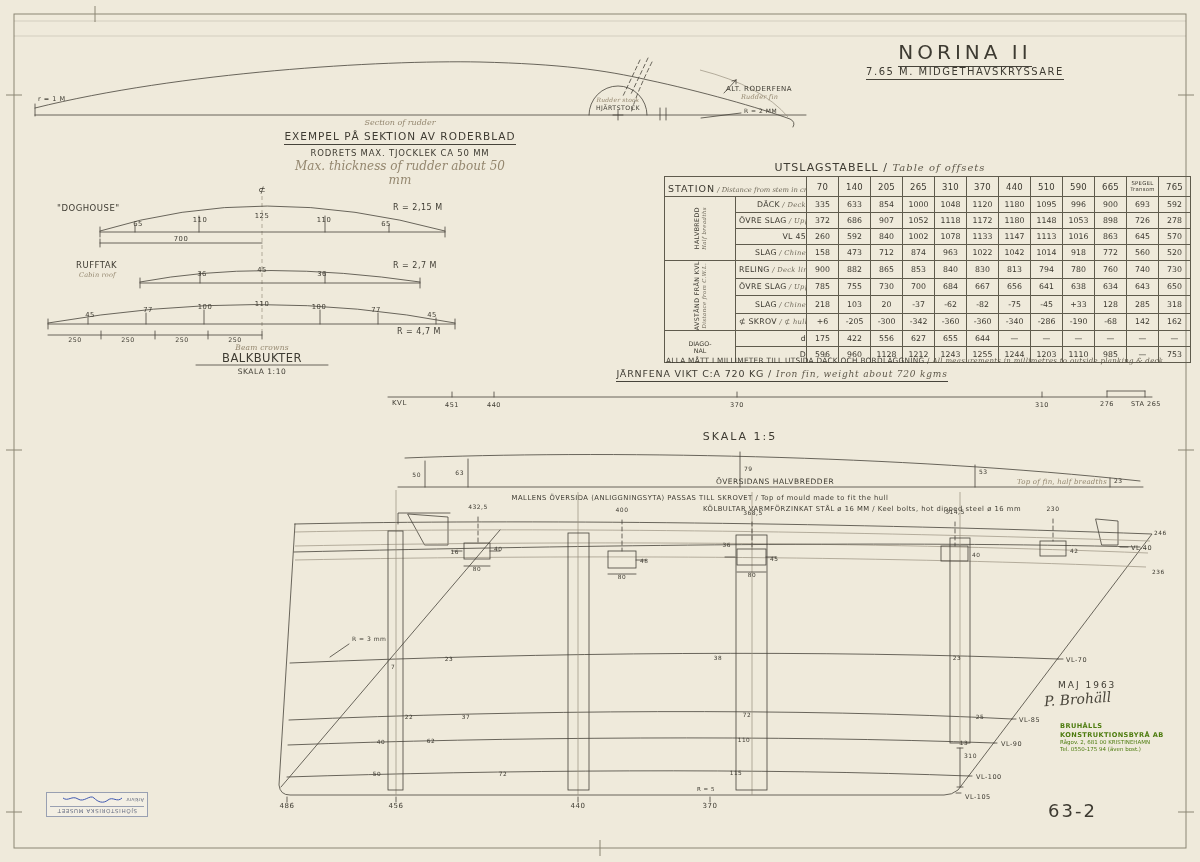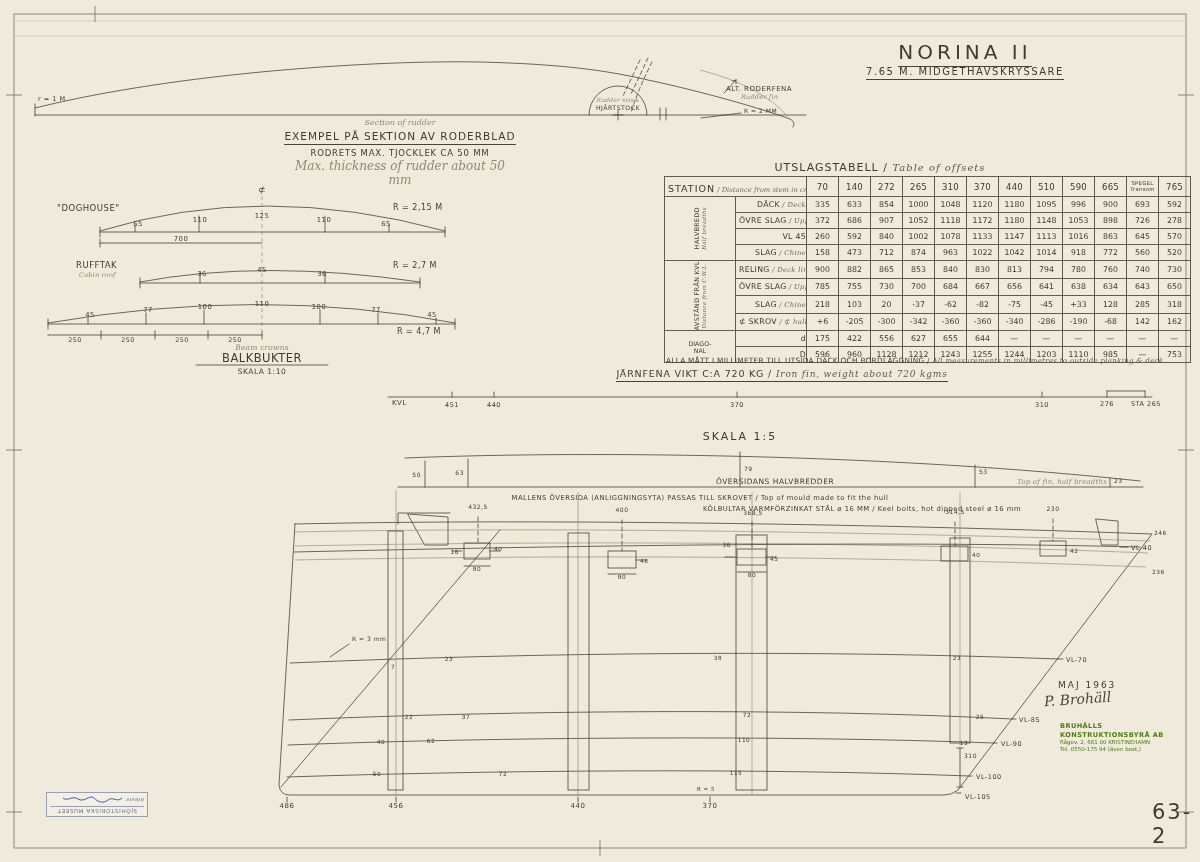--- a/index.html
+++ b/index.html
@@ -271,21 +271,21 @@
       <span class="pencil" style="font-size:10px;color:#5e584a;margin-top:44px;">Table of offsets</span>
     </span>
   </div>
 
   <table class="offsets abs" style="left:664px;top:176px;border:1.6px solid #5f5b4d;">
     <thead>
         <tr>
           <th colspan="2" class="st-head"><span class="st-main">STATION</span><span class="st-sub"> / Distance from stem in cm</span></th>
           <th class="st">70</th>
           <th class="st">140</th>
-          <th class="st">272</th>
+          <th class="st">205</th>
           <th class="st">265</th>
           <th class="st">310</th>
           <th class="st">370</th>
           <th class="st">440</th>
           <th class="st">510</th>
           <th class="st">590</th>
           <th class="st">665</th>
           <th class="st small prewrap">SPEGEL
 Transom</th>
           <th class="st">765</th>
@@ -480,21 +480,21 @@
   <div class="abs" style="left:1058px;top:680px;font-size:9px;letter-spacing:2px;">MAJ 1963</div>
   <div class="abs" style="left:1044px;top:691px;font-size:14px;font-style:italic;font-family:'DejaVu Serif',serif;color:#48443a;transform:rotate(-4deg);">P. Brohäll</div>
 
   <div class="abs" style="left:1060px;top:722px;width:130px;line-height:1.3;color:#4d7c0f;">
     <div style="font-size:6.6px;font-weight:bold;letter-spacing:.4px;">BRUHÄLLS</div>
     <div style="font-size:6.6px;font-weight:bold;letter-spacing:.4px;">KONSTRUKTIONSBYRÅ AB</div>
     <div style="font-size:5.5px;">Rågov. 2, 681 00 KRISTINEHAMN</div>
     <div style="font-size:5.5px;">Tel. 0550-175 94 (även bost.)</div>
   </div>
 
-  <div class="abs" style="left:1152px;top:800px;font-size:21px;letter-spacing:2px;">63-2</div>
+  <div class="abs" style="left:1048px;top:800px;font-size:18px;letter-spacing:2px;">63-2</div>
 
   <div class="abs museum" style="left:46px;top:792px;width:94px;">
     <div class="l1">SJÖHISTORISKA MUSEET</div>
     <div class="l2">
       <span class="ark">Arkivnr</span>
       <svg width="64" height="10">
         <path d="M2,7 C7,2 11,9 16,5 S26,3 30,7 S40,2 46,6 S56,3 61,7" stroke="#3f58b0" fill="none" stroke-width="1"></path>
       </svg>
     </div>
   </div>

